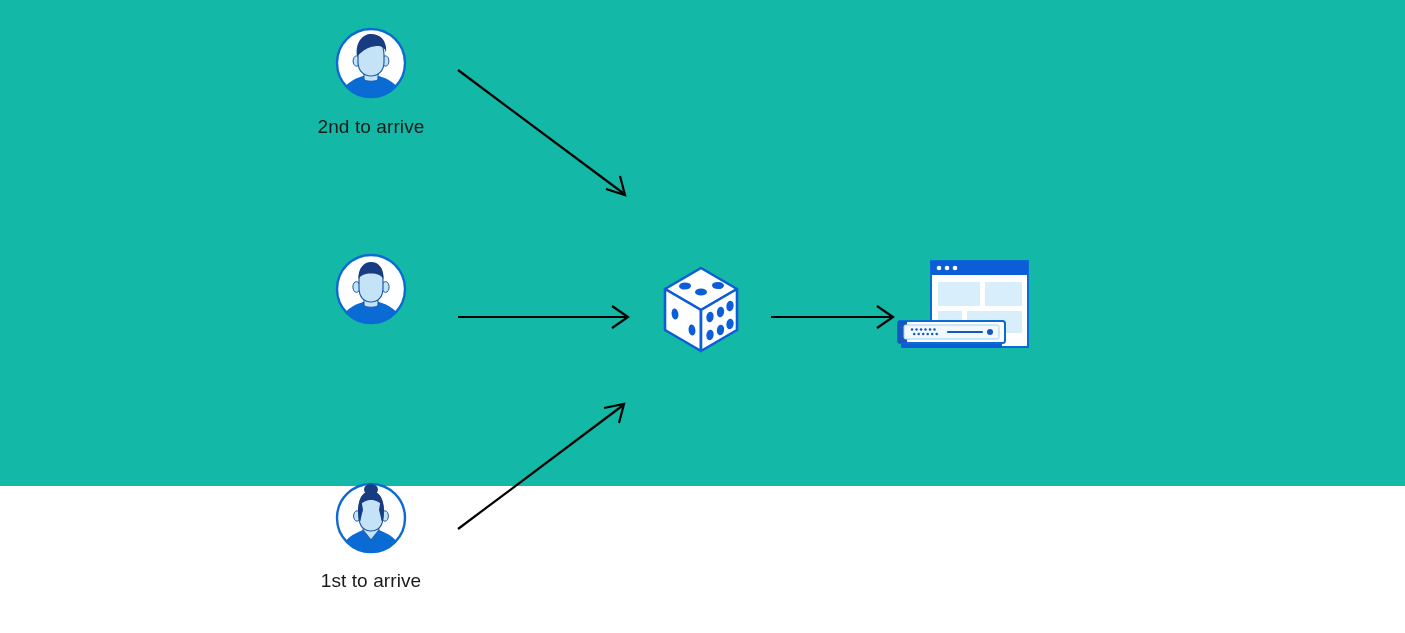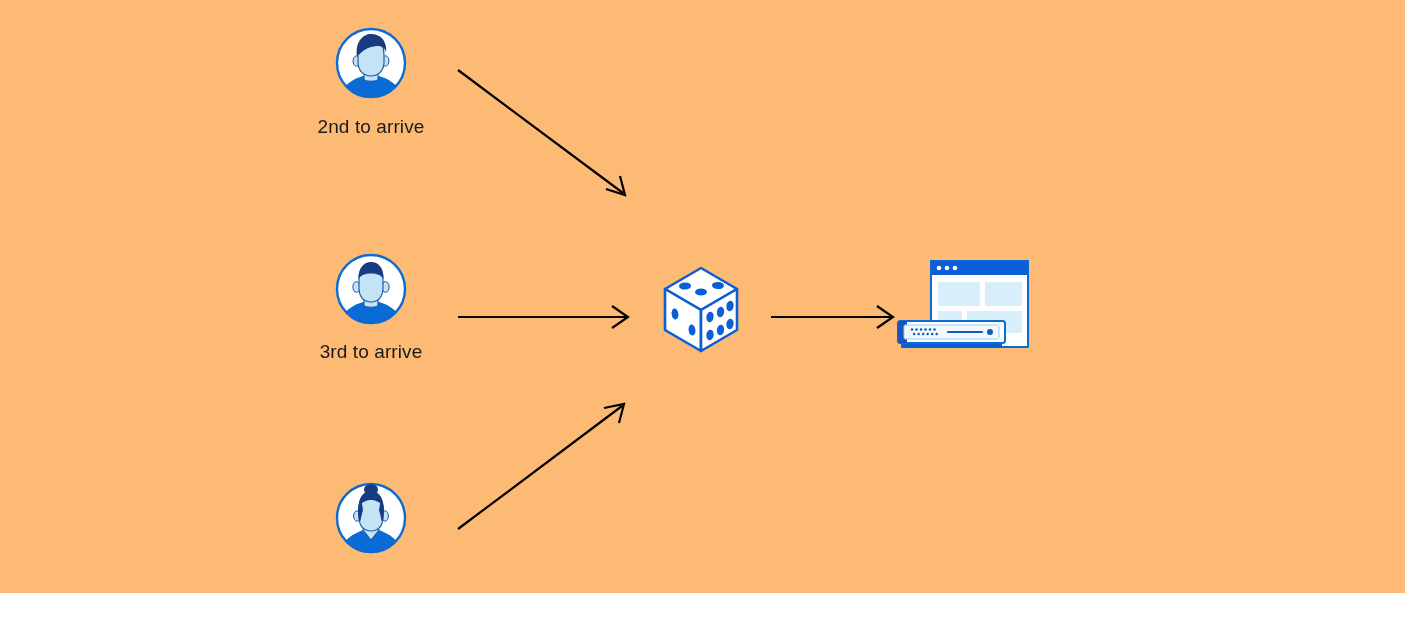--- a/index.html
+++ b/index.html
@@ -9,22 +9,22 @@
   }
   body {
     font-family: "Liberation Sans", sans-serif;
     width: 1405px;
     height: 633px;
     overflow: hidden;
   }
   #canvas {
     position: relative;
     width: 1405px;
-    height: 593px;
-    background: #fdba74;
+    height: 486px;
+    background: #14b8a6;
   }
   .node-label {
     position: absolute;
     width: 240px;
     text-align: center;
     font-size: 19px;
     color: #1a1a1a;
     font-family: "Liberation Sans", sans-serif;
     letter-spacing: 0.1px;
     white-space: nowrap;
@@ -121,21 +121,20 @@
         <path d="M6 76 C8 60 20 54 30 51 L46 51 C56 54 68 60 70 76 Z" fill="#0b6bd4"></path>
         <path d="M31 44 L31 54 C31 57 45 57 45 54 L45 44 Z" fill="#c5e3f6" stroke="#1e5aa8" stroke-width="1.1"></path>
         <ellipse cx="23.5" cy="36" rx="3.6" ry="5.4" fill="#c5e3f6" stroke="#1e5aa8" stroke-width="1"></ellipse>
         <ellipse cx="52.5" cy="36" rx="3.6" ry="5.4" fill="#c5e3f6" stroke="#1e5aa8" stroke-width="1"></ellipse>
         <path d="M26 29 C26 19 31 14 38 14 C45 14 50 19 50 29 L50 37 C50 46 45 51 38 51 C31 51 26 46 26 37 Z" fill="#c5e3f6" stroke="#1e5aa8" stroke-width="1.2"></path>
 
         <path d="M25.5 28 C25 17 31 11 38 11 C45.5 11 51 17 50.5 28 C48 24 44 22.5 38 22.5 C32 22.5 28 24 25.5 28 Z" fill="#173c82"></path>
       </g>
     </svg>
   </div>
-  <div class="node-label" style="left:251px; top:341px;">3rd to arrive</div>
 
   <div class="avatar-wrap" style="left:333px; top:480px;">
     <svg width="76" height="76" viewBox="0 0 76 76">
       <defs>
         <clipPath id="clipC">
             <circle cx="38" cy="38" r="34"></circle>
           </clipPath>
       </defs>
       <circle cx="38" cy="38" r="34" fill="#ffffff" stroke="#0b6bd4" stroke-width="2.4"></circle>
       <g clip-path="url(#clipC)">
@@ -148,20 +147,21 @@
         <path d="M26 29 C26 19 31 14 38 14 C45 14 50 19 50 29 L50 37 C50 46 45 51 38 51 C31 51 26 46 26 37 Z" fill="#c5e3f6" stroke="#1e5aa8" stroke-width="1.2"></path>
 
         <path d="M26 40 C24 32 25 22 28 18 L30 30 C29 34 28 37 27.5 41 Z" fill="#173c82"></path>
         <path d="M50 40 C52 32 51 22 48 18 L46 30 C47 34 48 37 48.5 41 Z" fill="#173c82"></path>
 
         <path d="M26 27 C26 16 31 11 38 11 C45 11 50 16 50 27 C47 22 43 20 38 20 C33 20 29 22 26 27 Z" fill="#173c82"></path>
         <ellipse cx="38" cy="9.5" rx="7" ry="5.5" fill="#173c82"></ellipse>
       </g>
     </svg>
   </div>
+  <div class="node-label" style="left:251px; top:570px;">1st to arrive</div>
 
   <div class="dice-wrap" style="left:657px; top:262px;">
     <svg width="88" height="96" viewBox="0 0 88 96">
       <g stroke="#0b5ed7" stroke-width="2.6" stroke-linejoin="round" stroke-linecap="round" fill="#ffffff">
 
         <path d="M44 6 L80 27 L44 48 L8 27 Z"></path>
 
         <path d="M8 27 L44 48 L44 89 L8 68 Z"></path>
 
         <path d="M80 27 L80 68 L44 89 L44 48 Z"></path>

